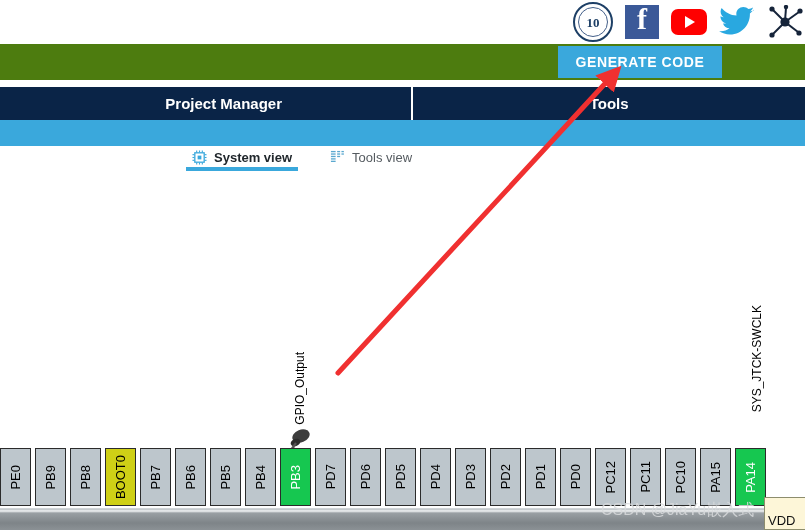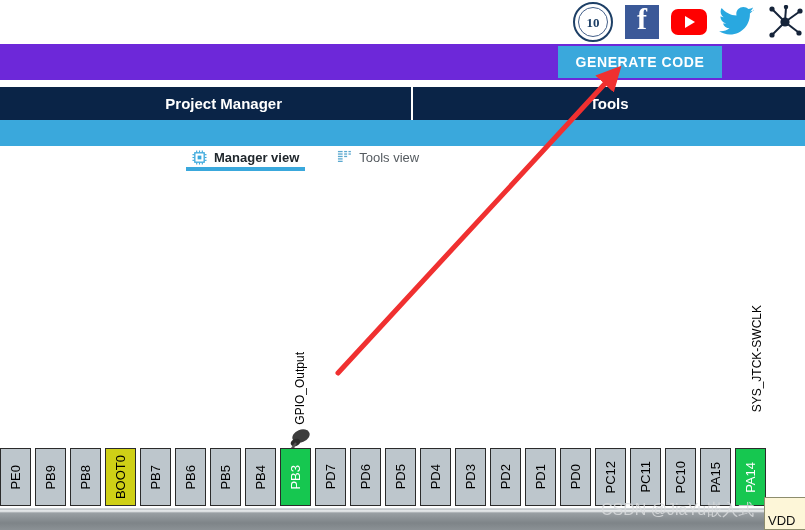--- a/index.html
+++ b/index.html
@@ -59,21 +59,21 @@
     border-top:6px solid transparent;
     border-bottom:6px solid transparent;
   }
 
   .tw{width:36px;height:32px;}
   .net{width:36px;height:34px;}
 
   
   #toolbar{
     position:absolute;left:0;top:44px;width:805px;height:36px;
-    background:#6d28d9;
+    background:#4d7c0f;
   }
   #generate-code-button{
     position:absolute;left:558px;top:2px;width:164px;height:32px;
     background:#3aa8dc;color:#ffffff;
     font-size:14px;font-weight:bold;letter-spacing:.6px;
     display:flex;align-items:center;justify-content:center;
     cursor:pointer;border:none;
     font-family:"Liberation Sans", sans-serif;
   }
 
@@ -259,21 +259,21 @@
           <line x1="8" y1="13.4" x2="8" y2="15.5"></line>
           <line x1="11" y1="13.4" x2="11" y2="15.5"></line>
         <line x1="0.5" y1="5" x2="2.6" y2="5"></line>
           <line x1="0.5" y1="8" x2="2.6" y2="8"></line>
           <line x1="0.5" y1="11" x2="2.6" y2="11"></line>
         <line x1="13.4" y1="5" x2="15.5" y2="5"></line>
           <line x1="13.4" y1="8" x2="15.5" y2="8"></line>
           <line x1="13.4" y1="11" x2="15.5" y2="11"></line>
       </g>
     </svg>
-    <span class="vt-label">Manager view</span>
+    <span class="vt-label">System view</span>
   </div>
 
   <div class="view-tab">
     <svg class="ic-sys" viewBox="0 0 16 16">
       <g fill="#5aa8cf">
         <rect x="1" y="1" width="5" height="1.4"></rect>
           <rect x="1" y="3.6" width="5" height="1.4"></rect>
         <rect x="1" y="6.2" width="5" height="1.4"></rect>
           <rect x="1" y="8.8" width="5" height="1.4"></rect>
         <rect x="1" y="11.4" width="5" height="1.4"></rect>

